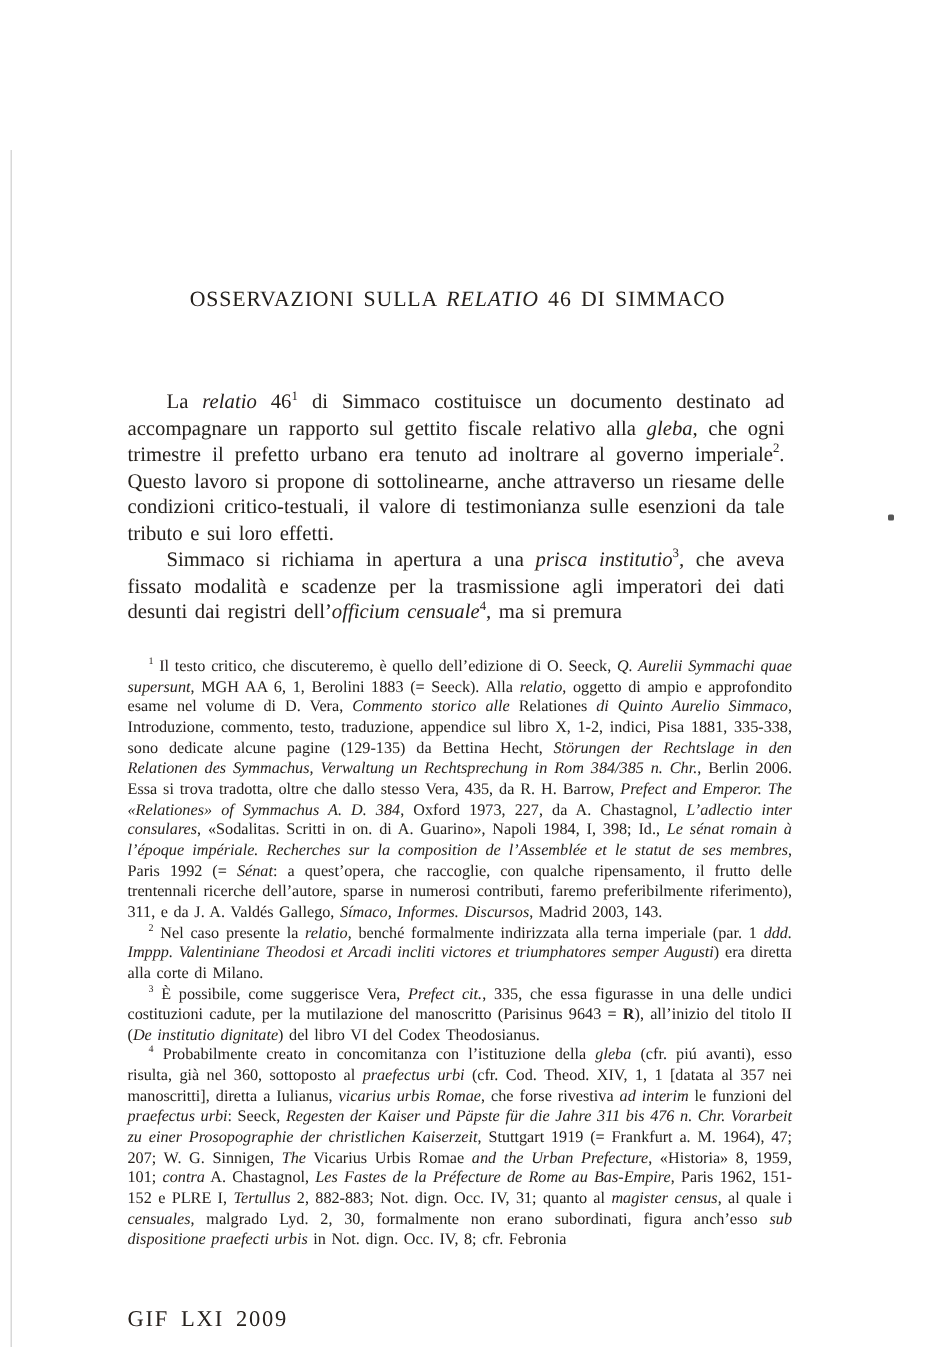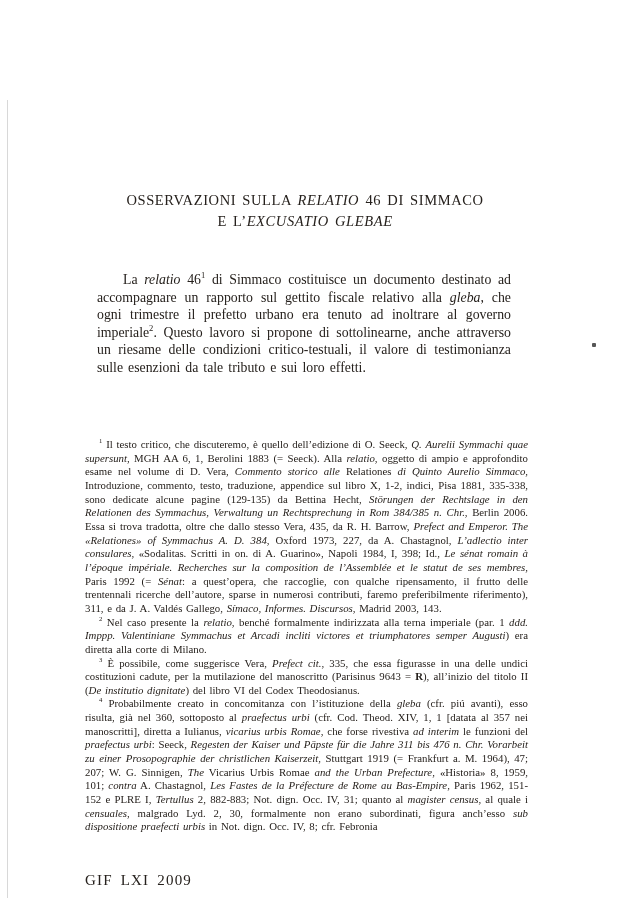--- a/index.html
+++ b/index.html
@@ -44,21 +44,21 @@
     word-spacing:2px;
   }
   .body-text{
     position:absolute;
     top:259px; left:85px; width:438px;
     font-size:13.8px;
     line-height:17.5px;
     text-align:justify;
     word-spacing:1.6px;
   }
-  .body-text p{margin:12px;text-indent:26px;}
+  .body-text p{margin:0;text-indent:26px;}
   sup{
     font-size:62%;
     line-height:0;
     vertical-align:super;
   }
   .footnotes{
     position:absolute;
     top:438px; left:85px; width:443px;
     font-size:10.8px;
     line-height:13.65px;
@@ -77,29 +77,29 @@
 </head>
 <body>
 
 <div class="page">
 
   <div class="scan-edge"></div>
   <div class="scan-speck"></div>
 
   <h1 class="title">
     <div>OSSERVAZIONI SULLA <i>RELATIO</i> 46 DI SIMMACO</div>
-    <div>E L’<i>EXCUSATIO GLEBAE</i></div>
   </h1>
 
   <div class="body-text">
     <p>La <i>relatio</i> 46<sup>1</sup> di Simmaco costituisce un documento destinato ad accompagnare un rapporto sul gettito fiscale relativo alla <i>gleba</i>, che ogni trimestre il prefetto urbano era tenuto ad inoltrare al governo imperiale<sup>2</sup>. Questo lavoro si propone di sottolinearne, anche attraverso un riesame delle condizioni critico-testuali, il valore di testimonianza sulle esenzioni da tale tributo e sui loro effetti.</p>
+    <p>Simmaco si richiama in apertura a una <i>prisca institutio</i><sup>3</sup>, che aveva fissato modalità e scadenze per la trasmissione agli imperatori dei dati desunti dai registri dell’<i>officium censuale</i><sup>4</sup>, ma si premura</p>
   </div>
 
   <div class="footnotes">
     <p><sup>1</sup> Il testo critico, che discuteremo, è quello dell’edizione di O. Seeck, <i>Q. Aurelii Symmachi quae supersunt</i>, MGH AA 6, 1, Berolini 1883 (= Seeck). Alla <i>relatio</i>, oggetto di ampio e approfondito esame nel volume di D. Vera, <i>Commento storico alle</i> Relationes <i>di Quinto Aurelio Simmaco</i>, Introduzione, commento, testo, traduzione, appendice sul libro X, 1-2, indici, Pisa 1881, 335-338, sono dedicate alcune pagine (129-135) da Bettina Hecht, <i>Störungen der Rechtslage in den Relationen des Symmachus, Verwaltung un Rechtsprechung in Rom 384/385 n. Chr.</i>, Berlin 2006. Essa si trova tradotta, oltre che dallo stesso Vera, 435, da R. H. Barrow, <i>Prefect and Emperor. The «Relationes» of Symmachus A. D. 384</i>, Oxford 1973, 227, da A. Chastagnol, <i>L’adlectio inter consulares</i>, «Sodalitas. Scritti in on. di A. Guarino», Napoli 1984, I, 398; Id., <i>Le sénat romain à l’époque impériale. Recherches sur la composition de l’Assemblée et le statut de ses membres</i>, Paris 1992 (= <i>Sénat</i>: a quest’opera, che raccoglie, con qualche ripensamento, il frutto delle trentennali ricerche dell’autore, sparse in numerosi contributi, faremo preferibilmente riferimento), 311, e da J. A. Valdés Gallego, <i>Símaco, Informes. Discursos</i>, Madrid 2003, 143.</p>
-    <p><sup>2</sup> Nel caso presente la <i>relatio</i>, benché formalmente indirizzata alla terna imperiale (par. 1 <i>ddd. Imppp. Valentiniane Symmachus et Arcadi incliti victores et triumphatores semper Augusti</i>) era diretta alla corte di Milano.</p>
+    <p><sup>2</sup> Nel caso presente la <i>relatio</i>, benché formalmente indirizzata alla terna imperiale (par. 1 <i>ddd. Imppp. Valentiniane Theodosi et Arcadi incliti victores et triumphatores semper Augusti</i>) era diretta alla corte di Milano.</p>
     <p><sup>3</sup> È possibile, come suggerisce Vera, <i>Prefect cit.</i>, 335, che essa figurasse in una delle undici costituzioni cadute, per la mutilazione del manoscritto (Parisinus 9643 = <b>R</b>), all’inizio del titolo II (<i>De institutio dignitate</i>) del libro VI del Codex Theodosianus.</p>
     <p><sup>4</sup> Probabilmente creato in concomitanza con l’istituzione della <i>gleba</i> (cfr. piú avanti), esso risulta, già nel 360, sottoposto al <i>praefectus urbi</i> (cfr. Cod. Theod. XIV, 1, 1 [datata al 357 nei manoscritti], diretta a Iulianus, <i>vicarius urbis Romae</i>, che forse rivestiva <i>ad interim</i> le funzioni del <i>praefectus urbi</i>: Seeck, <i>Regesten der Kaiser und Päpste für die Jahre 311 bis 476 n. Chr. Vorarbeit zu einer Prosopographie der christlichen Kaiserzeit</i>, Stuttgart 1919 (= Frankfurt a. M. 1964), 47; 207; W. G. Sinnigen, <i>The</i> Vicarius Urbis Romae <i>and the Urban Prefecture</i>, «Historia» 8, 1959, 101; <i>contra</i> A. Chastagnol, <i>Les Fastes de la Préfecture de Rome au Bas-Empire</i>, Paris 1962, 151-152 e PLRE I, <i>Tertullus</i> 2, 882-883; Not. dign. Occ. IV, 31; quanto al <i>magister census</i>, al quale i <i>censuales</i>, malgrado Lyd. 2, 30, formalmente non erano subordinati, figura anch’esso <i>sub dispositione praefecti urbis</i> in Not. dign. Occ. IV, 8; cfr. Febronia</p>
   </div>
 
   <div class="footer">GIF LXI 2009</div>
 
 </div>
 
 </body></html>

